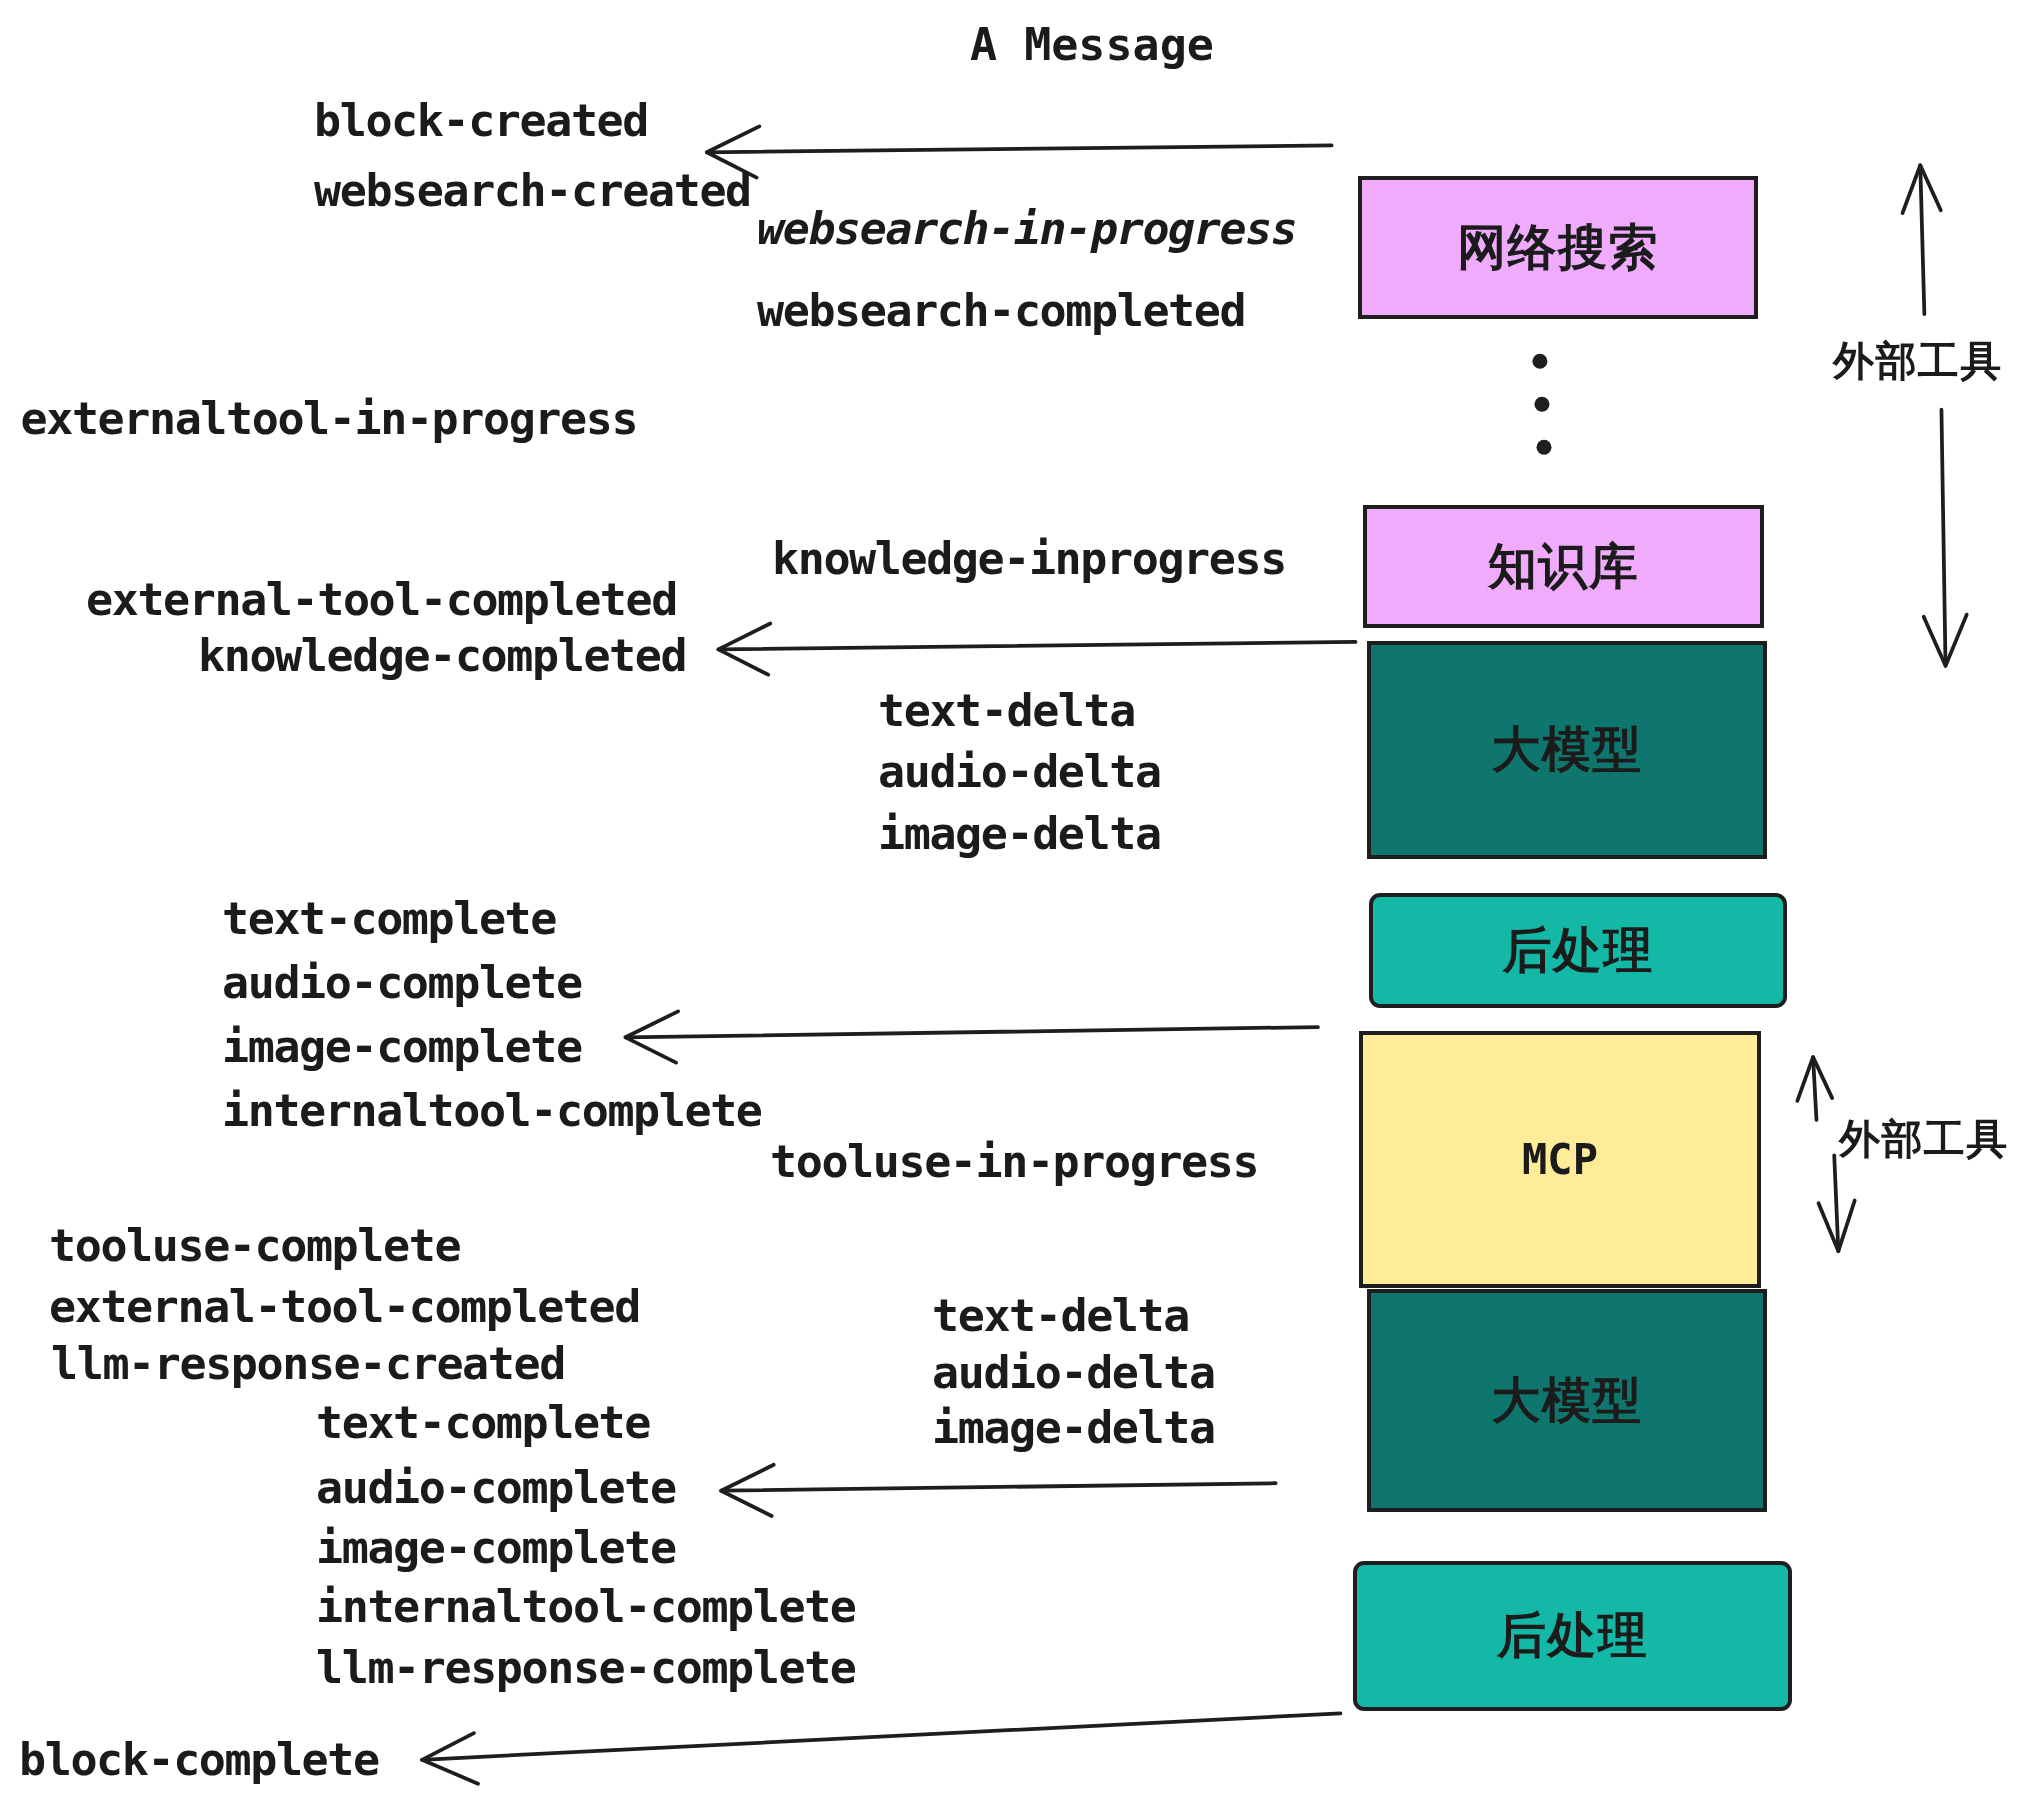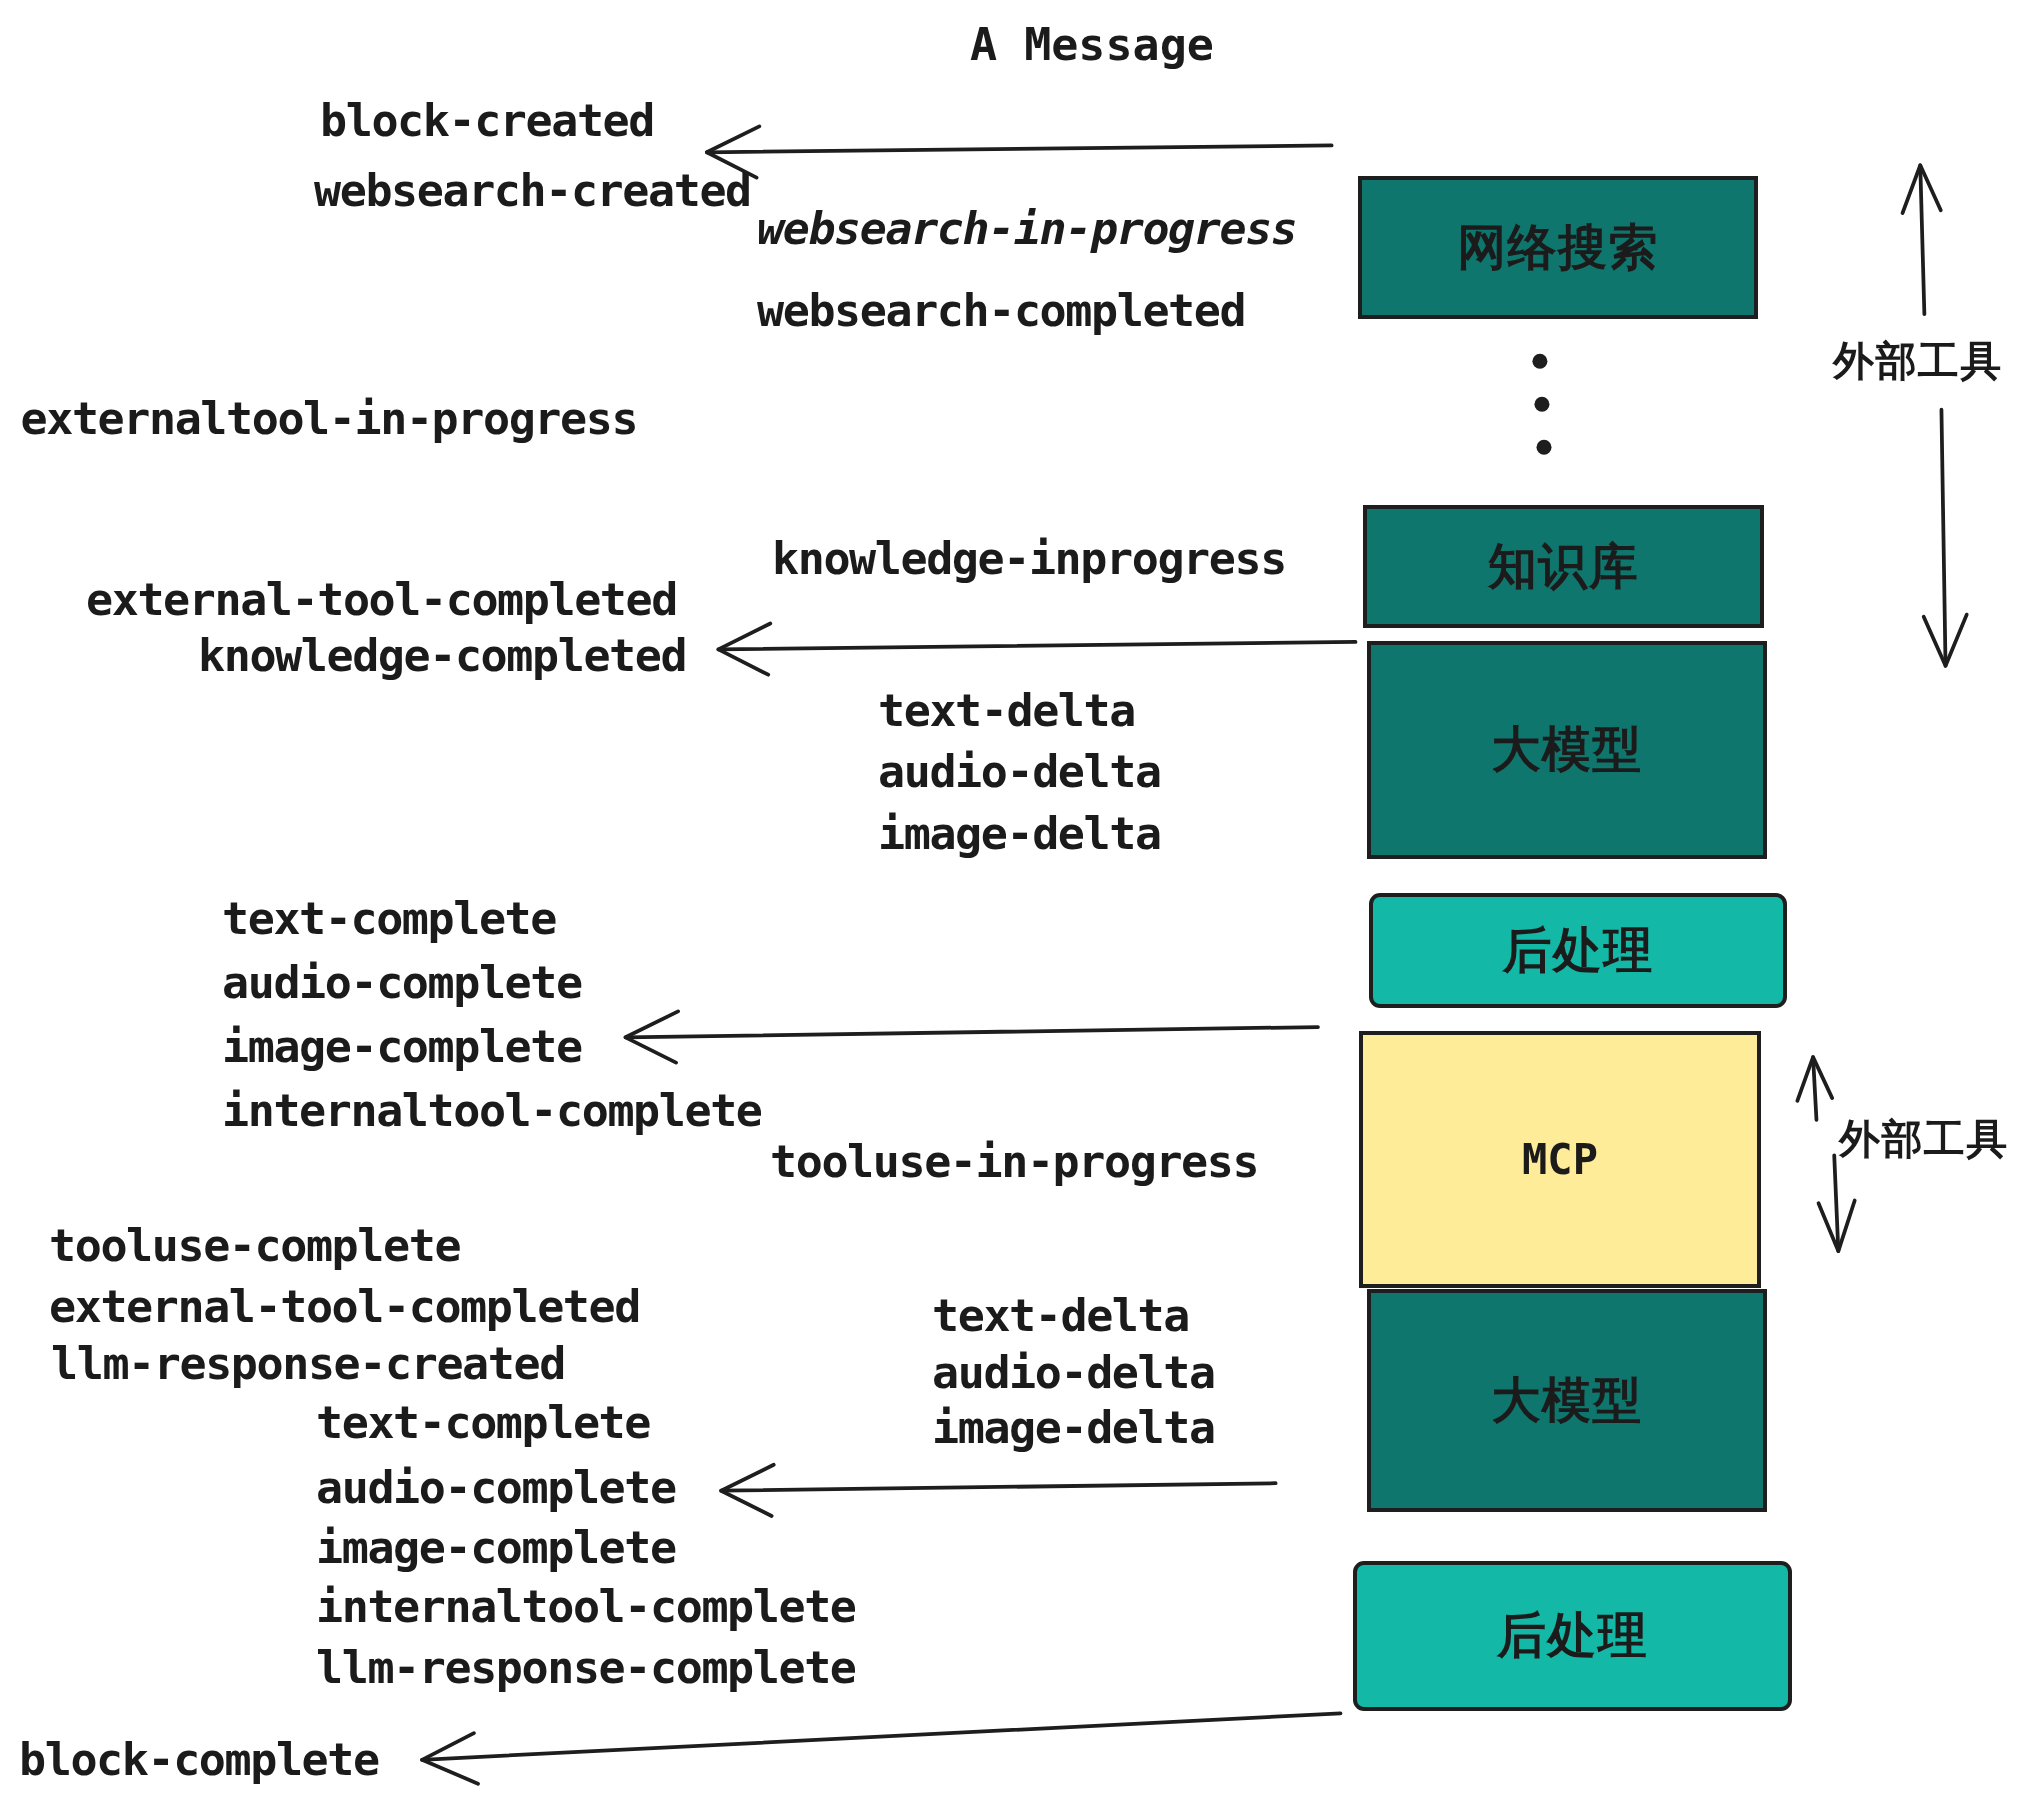--- a/index.html
+++ b/index.html
@@ -7,21 +7,21 @@
        font-family:"DejaVu Sans Mono","Liberation Mono",monospace;color:#1b1b1b;}
   .canvas{position:absolute;left:0;top:0;width:2035px;height:1796px;}
   .lbl{position:absolute;font-size:45px;line-height:55px;font-weight:bold;white-space:nowrap;
        letter-spacing:-1.4px;}
   .title{position:absolute;font-size:45px;line-height:55px;font-weight:bold;white-space:nowrap;}
   .box{position:absolute;border:4.1px solid #1e1e1e;display:flex;align-items:center;justify-content:center;
        box-sizing:border-box;}
   .box .cjk{font-family:"Liberation Sans","DejaVu Sans",sans-serif;font-size:49px;font-weight:600;
        letter-spacing:1.4px;}
   .box .mono{font-size:42px;font-weight:bold;}
-  .pink{background:#0f766e;}
+  .pink{background:#f0abfc;}
   .green{background:#0f766e;}
   .yellow{background:#ffec99;}
   .white{background:#14b8a6;border-radius:11px;}
   .side-label{position:absolute;font-family:"Liberation Sans","DejaVu Sans",sans-serif;
        font-size:41px;line-height:52px;font-weight:600;white-space:nowrap;letter-spacing:1.4px;}
   svg.arrows{position:absolute;left:0;top:0;width:2035px;height:1796px;pointer-events:none;}
   svg.arrows *{stroke:#1e1e1e;stroke-width:5.5;fill:none;stroke-linecap:round;stroke-linejoin:round;}
   svg.arrows circle{fill:#1e1e1e;stroke:none;}
 </style>
 </head>
@@ -64,21 +64,21 @@
     </g>
     <g>
       <circle cx="2255" cy="529" r="11"></circle>
       <circle cx="2258" cy="592" r="11"></circle>
       <circle cx="2261" cy="655" r="11"></circle>
     </g>
   </svg>
 
   <div class="title" style="left:970px;top:17px;position:absolute;">A Message</div>
 
-  <div class="lbl" style="left:314px;top:93px;margin-left:6px;">block-created</div>
+  <div class="lbl" style="left:314px;top:93px;">block-created</div>
   <div class="lbl" style="left:314px;top:163px;text-align:right;">websearch-created</div>
   <div class="lbl" style="left:757px;top:201px;font-style:italic;">websearch-in-progress</div>
   <div class="lbl" style="left:757px;top:283px;">websearch-completed</div>
   <div class="lbl" style="left:20.5px;top:391px;">externaltool-in-progress</div>
   <div class="lbl" style="left:772px;top:531px;">knowledge-inprogress</div>
   <div class="lbl" style="left:86px;top:572px;">external-tool-completed</div>
   <div class="lbl" style="left:198px;top:628px;">knowledge-completed</div>
   <div class="lbl" style="left:878px;top:683px;">text-delta</div>
   <div class="lbl" style="left:878px;top:744px;">audio-delta</div>
   <div class="lbl" style="left:878px;top:806px;">image-delta</div>

